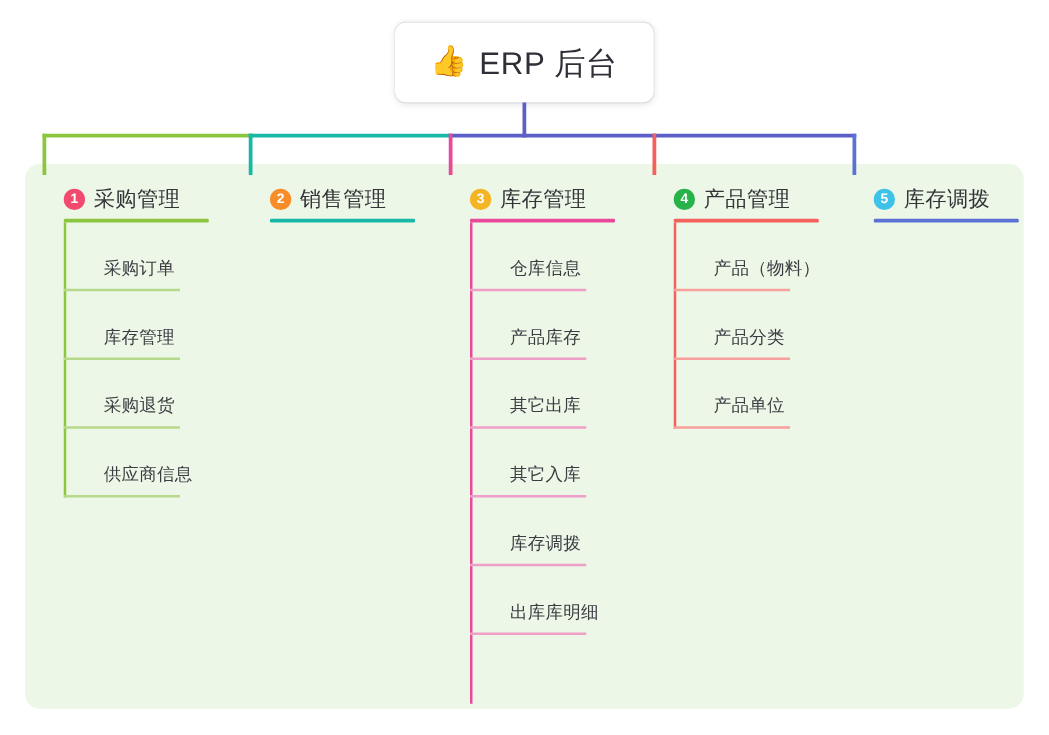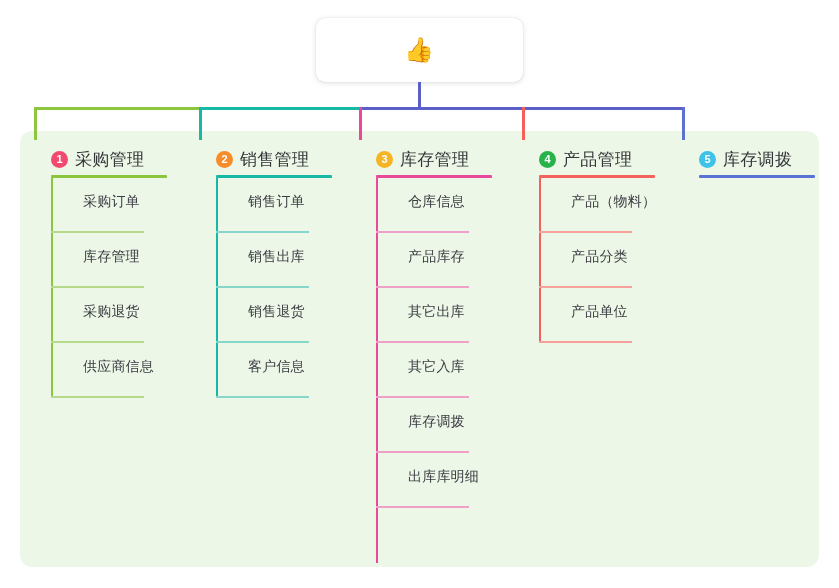--- a/index.html
+++ b/index.html
@@ -122,21 +122,21 @@
     width: 2px;
   }
   .leaf {
     position: relative;
     height: 55px;
     box-sizing: border-box;
   }
   .leaf-label {
     position: absolute;
     left: 32px;
-    bottom: 22px;
+    bottom: 9px;
     font-size: 14px;
     color: #3b3c42;
     white-space: nowrap;
     letter-spacing: 0.2px;
   }
   .leaf-rule {
     position: absolute;
     left: 0;
     bottom: 0;
     height: 2px;
@@ -146,20 +146,21 @@
 </head>
 <body>
 
 <div id="canvas">
 
   <div class="panel"></div>
 
   <div class="title-card">
     <div class="title-inner">
       <span class="title-emoji">👍</span>
+      <span class="title-text">ERP 后台</span>
     </div>
   </div>
 
   <div id="connectors">
       <div class="ln" style="left: 418px; top: 82px; width: 3px; height: 28px; background: rgb(91, 95, 199);"></div>
       <div class="ln" style="left: 34px; top: 107px; width: 168px; height: 3px; background: rgb(140, 198, 63);"></div>
       <div class="ln" style="left: 199px; top: 107px; width: 163px; height: 3px; background: rgb(23, 184, 166);"></div>
       <div class="ln" style="left: 359px; top: 107px; width: 166px; height: 3px; background: rgb(91, 95, 199);"></div>
       <div class="ln" style="left: 522px; top: 107px; width: 163px; height: 3px; background: rgb(91, 95, 199);"></div>
       <div class="ln" style="left: 34px; top: 107px; width: 3px; height: 33px; background: rgb(140, 198, 63);"></div>
@@ -195,39 +196,20 @@
             <div class="leaf-rule" style="background: rgb(182, 217, 140);"></div>
           </div>
         </div>
       </div>
       <div class="col" style="left: 198px;">
         <div class="col-head">
           <span class="badge" style="background: rgb(247, 140, 40);">2</span>
           <span class="col-title">销售管理</span>
           <div class="head-rule" style="background: rgb(23, 184, 166);"></div>
         </div>
-        <div class="leaf-wrap">
-          <div class="trunk" style="background: rgb(23, 184, 166); height: 220px;"></div>
-          <div class="leaf">
-            <span class="leaf-label">销售订单</span>
-            <div class="leaf-rule" style="background: rgb(134, 214, 204);"></div>
-          </div>
-          <div class="leaf">
-            <span class="leaf-label">销售出库</span>
-            <div class="leaf-rule" style="background: rgb(134, 214, 204);"></div>
-          </div>
-          <div class="leaf">
-            <span class="leaf-label">销售退货</span>
-            <div class="leaf-rule" style="background: rgb(134, 214, 204);"></div>
-          </div>
-          <div class="leaf">
-            <span class="leaf-label">客户信息</span>
-            <div class="leaf-rule" style="background: rgb(134, 214, 204);"></div>
-          </div>
-        </div>
       </div>
       <div class="col" style="left: 358px;">
         <div class="col-head">
           <span class="badge" style="background: rgb(245, 180, 35);">3</span>
           <span class="col-title">库存管理</span>
           <div class="head-rule" style="background: rgb(232, 73, 154);"></div>
         </div>
         <div class="leaf-wrap">
           <div class="trunk" style="background: rgb(232, 73, 154); height: 385px;"></div>
           <div class="leaf">

